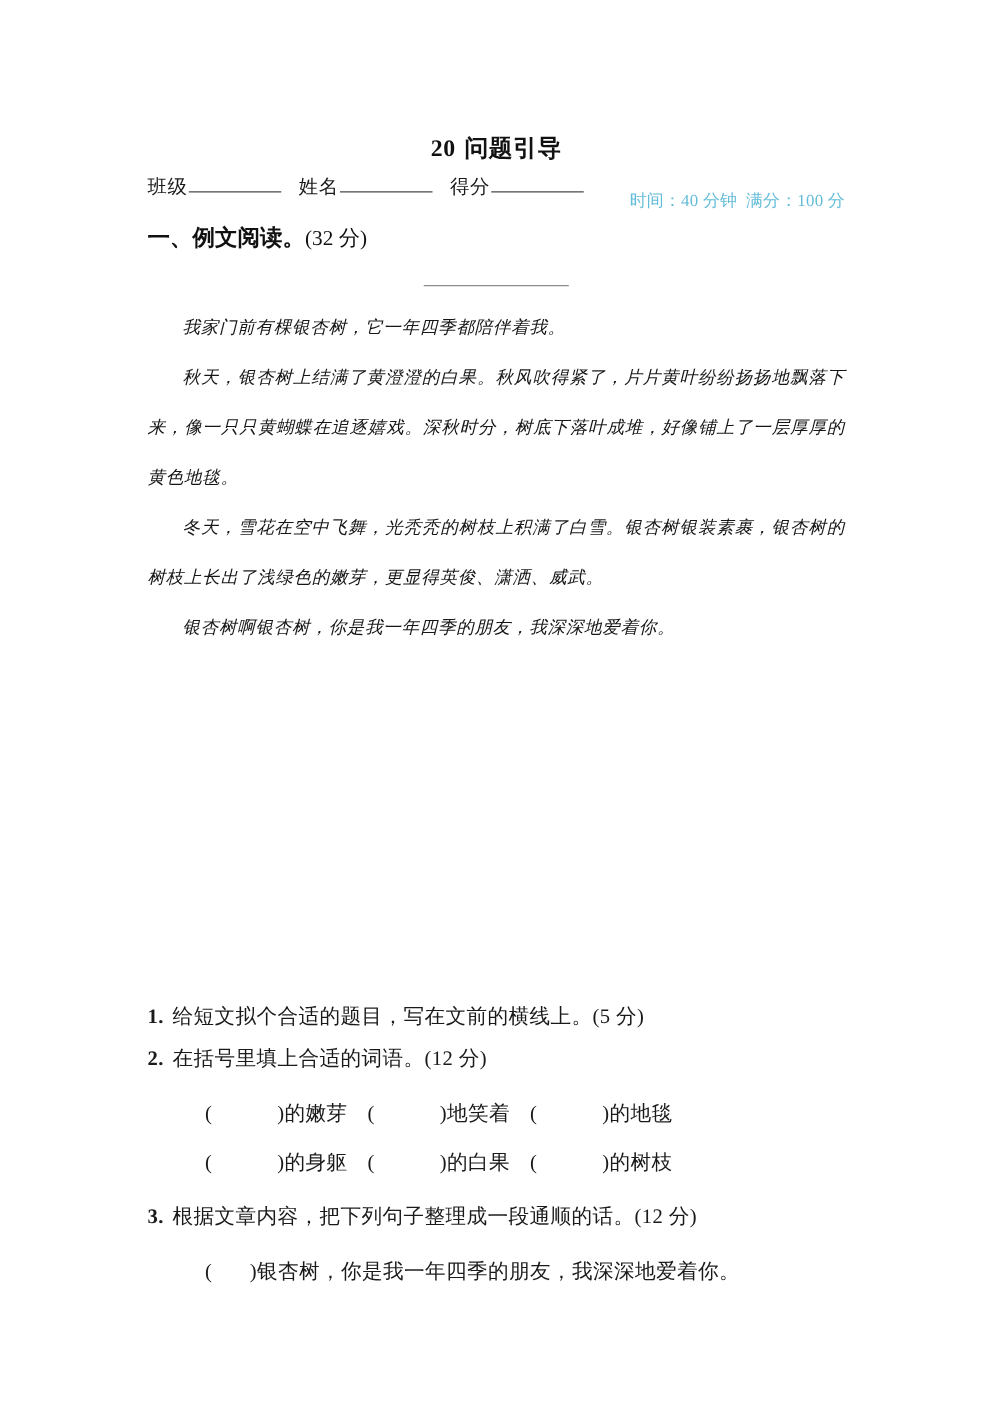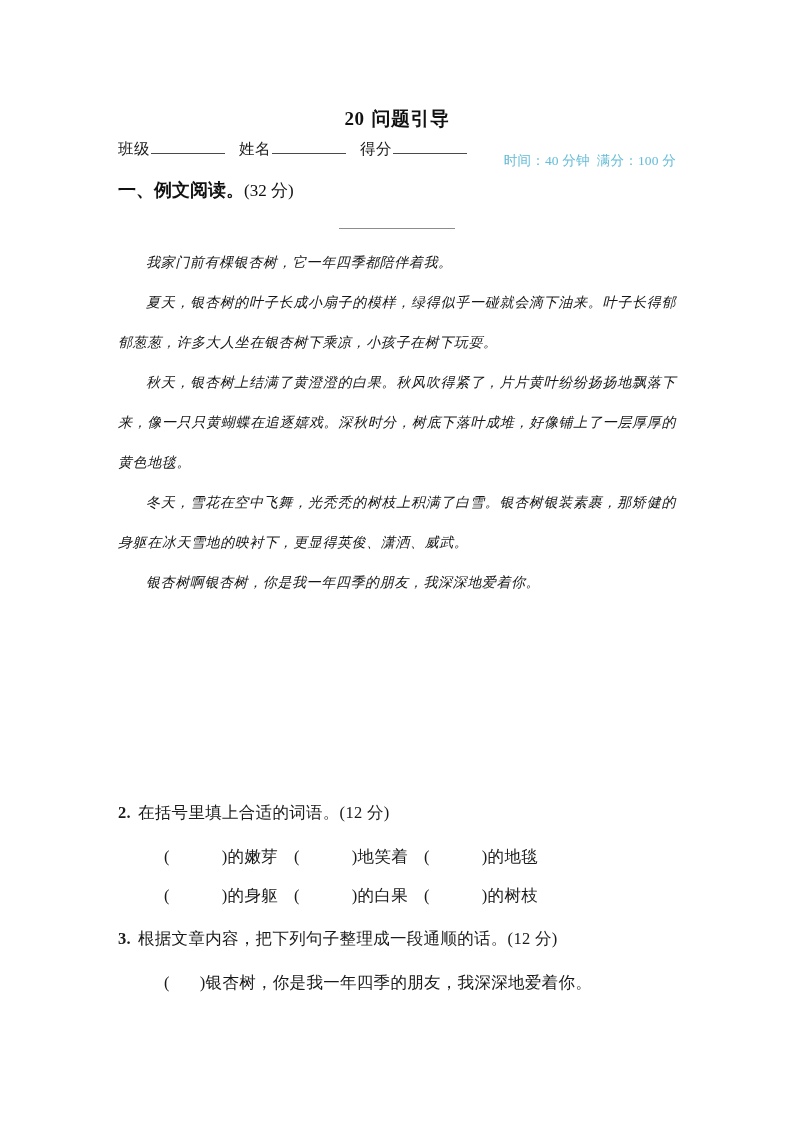--- a/index.html
+++ b/index.html
@@ -211,28 +211,32 @@
     <div class="section-heading">
       <span>一、例文阅读。</span><span class="pts">(32 分)</span>
     </div>
 
     <div class="title-blank">
       <i></i>
     </div>
 
     <div class="passage">
       <p>我家门前有棵银杏树，它一年四季都陪伴着我。</p>
-      <p>夏天，银杏树的叶子长成小扇子的模样，绿得似乎一碰就会滴下油来。叶子长得郁郁葱葱，许多大人坐在银杏树下乘凉，小孩子在树下玩耍。</p>
       <p>秋天，银杏树上结满了黄澄澄的白果。秋风吹得紧了，片片黄叶纷纷扬扬地飘落下来，像一只只黄蝴蝶在追逐嬉戏。深秋时分，树底下落叶成堆，好像铺上了一层厚厚的黄色地毯。</p>
-      <p>冬天，雪花在空中飞舞，光秃秃的树枝上积满了白雪。银杏树银装素裹，那矫健的身躯在冰天雪地的映衬下，更显得英俊、潇洒、威武。</p>
+      <p>冬天，雪花在空中飞舞，光秃秃的树枝上积满了白雪。银杏树银装素裹，银杏树的树枝上长出了浅绿色的嫩芽，更显得英俊、潇洒、威武。</p>
       <p>银杏树啊银杏树，你是我一年四季的朋友，我深深地爱着你。</p>
     </div>
 
     <div class="questions">
 
+      <div class="q-block">
+        <div class="q-line">
+          <span class="q-num">1.</span><span>给短文拟个合适的题目，写在文前的横线上。</span><span class="q-pts">(5 分)</span>
+        </div>
+      </div>
 
       <div class="q-block">
         <div class="q-line">
           <span class="q-num">2.</span><span>在括号里填上合适的词语。</span><span class="q-pts">(12 分)</span>
         </div>
         <div class="q-spacer-sm"></div>
 
         <div class="fill-row">
           <span class="fill-item"><span class="paren-open">(</span><span class="paren-space"></span><span class="paren-close">)</span><span>的嫩芽</span></span><span class="fill-gap"></span><span class="fill-item"><span class="paren-open">(</span><span class="paren-space"></span><span class="paren-close">)</span><span>地笑着</span></span><span class="fill-gap"></span><span class="fill-item"><span class="paren-open">(</span><span class="paren-space"></span><span class="paren-close">)</span><span>的地毯</span></span>
         </div>

